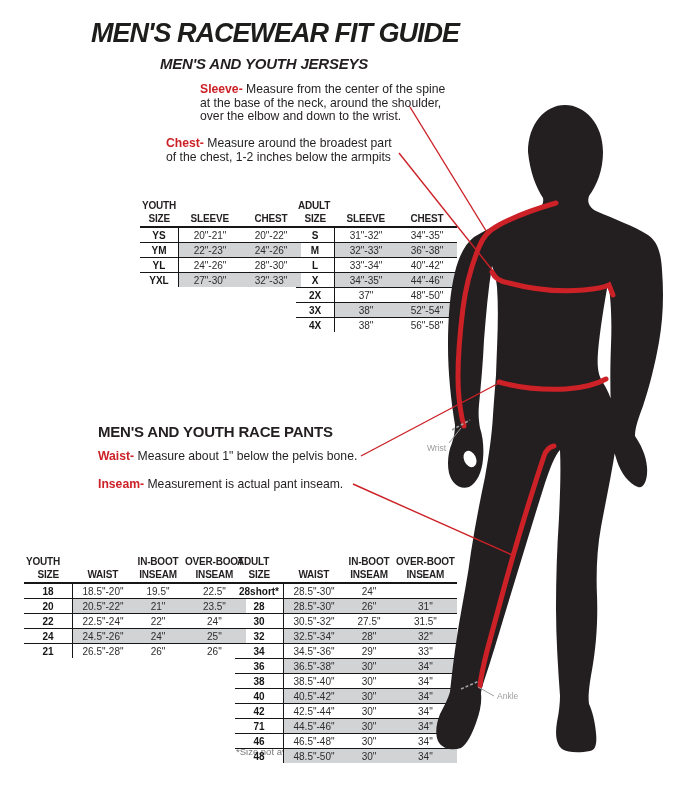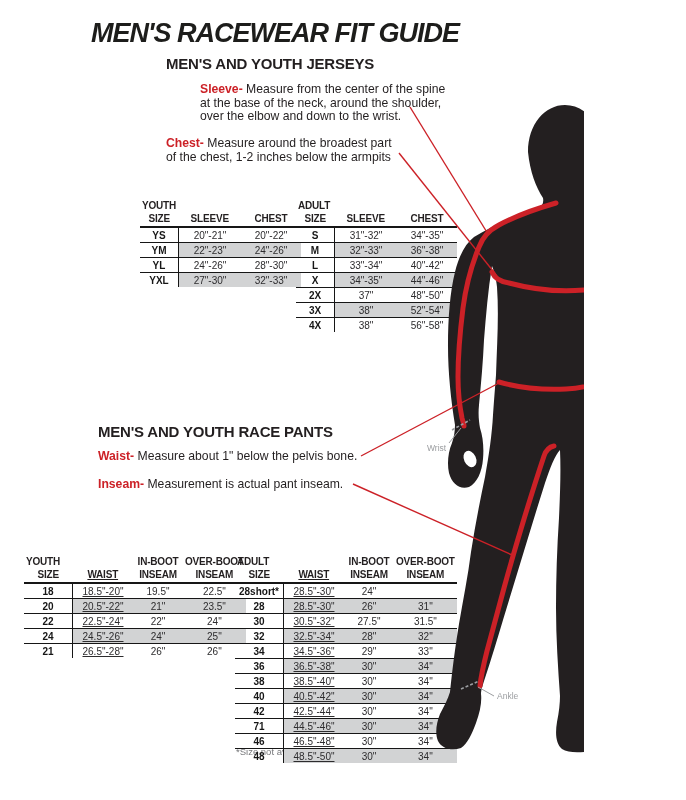--- a/index.html
+++ b/index.html
@@ -1,23 +1,23 @@
 <!DOCTYPE html>
 <html style="--accent-red: #cc2127; --silhouette: #231f20; --row-shade: #d2d3d4; --label-gray: #9b9da0; --text-dark: #231f20;"><head>
 <meta charset="utf-8">
 <style>
   html,body{margin:0;padding:0;background:#fff;}
-  #canvas{position:relative;width:584px;height:800px;background:#ffffff;overflow:hidden;
+  #canvas{position:relative;width:686px;height:800px;background:#ffffff;overflow:hidden;
           font-family:"Liberation Sans", sans-serif;color:var(--text-dark,#231f20);}
   .abs{position:absolute;}
   #fig-svg{position:absolute;left:0;top:0;z-index:3;pointer-events:none;}
   .page-title{left:91px;top:18px;font-size:27px;font-weight:bold;font-style:italic;
               letter-spacing:-1px;color:#1d1d1b;white-space:nowrap;}
   .section-heading{font-size:15px;font-weight:bold;letter-spacing:-0.2px;white-space:nowrap;}
-  .jersey-heading{left:166px;top:55px;}
+  .jersey-heading{left:160px;top:55px;font-style:italic;}
   .pants-heading{left:98px;top:423px;}
   .desc{font-size:12.2px;line-height:13.5px;color:#231f20;}
   .desc .red{color:var(--accent-red,#cc2127);font-weight:bold;}
   .sleeve-desc{left:166px;top:83px;margin-left:34px;}
   .chest-desc{left:166px;top:137px;}
   .waist-desc{left:98px;top:450px;white-space:nowrap;}
   .inseam-desc{left:98px;top:478px;white-space:nowrap;}
   
   .tbl{z-index:1;margin-top:16px;}
   .tbl table{border-collapse:collapse;table-layout:fixed;}
@@ -27,21 +27,21 @@
   .tbl thead tr:first-child th:first-child{text-align:left;}
   .tbl thead tr:last-child th{border-bottom:2.5px solid #161616;}
   .tbl td{font-size:10px;color:#2d2c2e;text-align:center;padding:1.5px 2px;white-space:nowrap;}
   .tbl td:first-child{font-weight:bold;color:#161616;border-right:1.5px solid #161616;}
   .tbl tbody tr:not(:first-child) td{border-top:1.5px solid #161616;}
   .tbl tbody tr.shaded td:not(:first-child){background:var(--row-shade,#d2d3d4);}
   .jersey th:nth-child(1),.jersey td:nth-child(1){width:34px;}
   .jersey th:nth-child(2),.jersey td:nth-child(2){width:58px;}
   .jersey th:nth-child(3),.jersey td:nth-child(3){width:56px;}
   .pantsT th:nth-child(1),.pantsT td:nth-child(1){width:44px;}
-  .pantsT th:nth-child(2),.pantsT td:nth-child(2){width:56px;text-decoration:underline;}
+  .pantsT th:nth-child(2),.pantsT td:nth-child(2){width:56px;}
   .pantsT th:nth-child(3),.pantsT td:nth-child(3){width:46px;}
   .pantsT th:nth-child(4),.pantsT td:nth-child(4){width:52px;}
   .youth-jersey{left:140px;top:184px;}
   .adult-jersey{left:296px;top:184px;}
   .youth-pants{left:24px;top:540px;}
   .adult-pants{left:235px;top:540px;}
   .footnote{left:236px;top:746px;font-size:9.5px;color:#77787b;}
   .fig-label{font-size:8.5px;color:var(--label-gray,#9b9da0);z-index:4;white-space:nowrap;}
   .wrist-label{left:427px;top:443px;}
   .ankle-label{left:497px;top:691px;}

